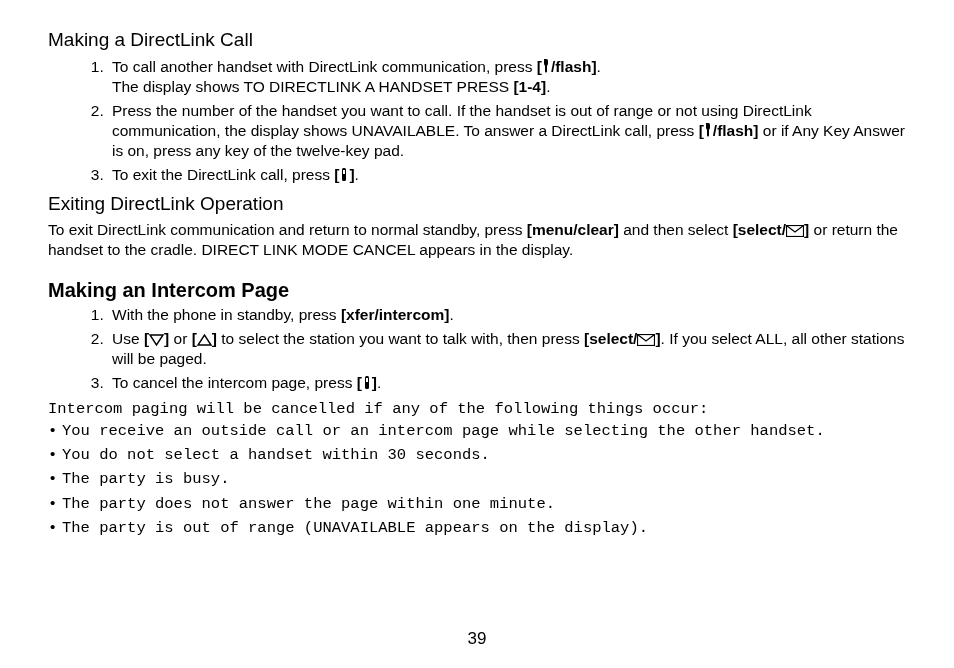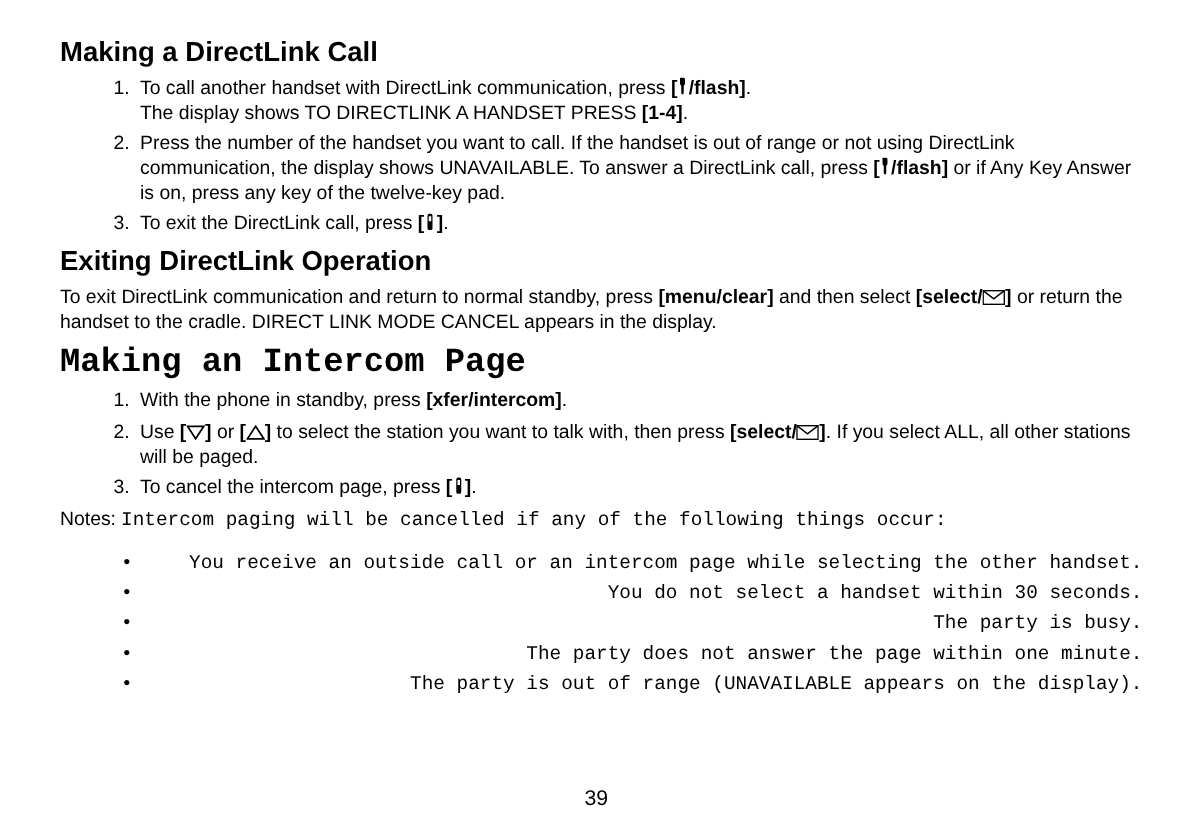--- a/index.html
+++ b/index.html
@@ -14,29 +14,28 @@
   .page {
     padding: 28px 40px 0 48px;
     box-sizing: border-box;
     width: 100%;
     height: 100%;
     position: relative;
     font-size: 15.5px;
     line-height: 1.3;
   }
   h2 {
-    font-size: 22px;
-    font-weight: bold;
+    font-size: 19px;
+    font-weight: normal;
     margin: 0 0 4px 0;
   }
   h1 {
-    font-size: 27px;
+    font-size: 20px;
     font-weight: bold;
-    margin: 6px 0 2px 0;
-    font-family: Liberation Mono, monospace;
+    margin: 16px 0 2px 0;
   }
   ol {
     margin: 0 0 6px 0;
     padding-left: 60px;
   }
   ol > li {
     padding-left: 4px;
     margin-bottom: 4px;
   }
   p {
@@ -54,23 +53,22 @@
   .notes-label {
     flex: 0 0 auto;
     padding-right: 4px;
   }
   .notes-body {
     flex: 1 1 auto;
     font-family: Liberation Mono, monospace;
   }
   ul {
     list-style: none;
-    margin: 14px 0 0 0;
+    margin: 2px 0 0 0;
     padding: 0;
-    text-align: right;
   }
   ul > li {
     position: relative;
     padding-left: 14px;
     margin-bottom: 4px;
   }
   ul > li::before {
     content: "•";
     position: absolute;
     left: 0;
@@ -122,21 +120,20 @@
           <rect x="0.5" y="0.5" width="17" height="11" fill="none" stroke="#000" stroke-width="1.2"></rect>
           <path d="M0.5 0.5 L9 7 L17.5 0.5" fill="none" stroke="#000" stroke-width="1.2"></path>
         </svg><span class="bold">]</span><span>. If you select ALL, all other stations will be paged.</span></li>
       <li class="inline-parts"><span>To cancel the intercom page, press </span><span class="bold">[</span><svg class="icon" width="10" height="15" viewBox="0 0 10 15">
           <rect x="3" y="1" width="4" height="13" rx="1.5" fill="#000"></rect>
           <rect x="4" y="3" width="2" height="4" fill="#fff"></rect>
         </svg><span class="bold">]</span><span>.</span></li>
     </ol>
 
   <div class="notes-block">
-    <div class="notes-label">Notes:</div>
     <div class="notes-body">
       <span>Intercom paging will be cancelled if any of the following things occur:</span>
       <ul>
           <li>You receive an outside call or an intercom page while selecting the other handset.</li>
           <li>You do not select a handset within 30 seconds.</li>
           <li>The party is busy.</li>
           <li>The party does not answer the page within one minute.</li>
           <li>The party is out of range (UNAVAILABLE appears on the display).</li>
         </ul>
     </div>

